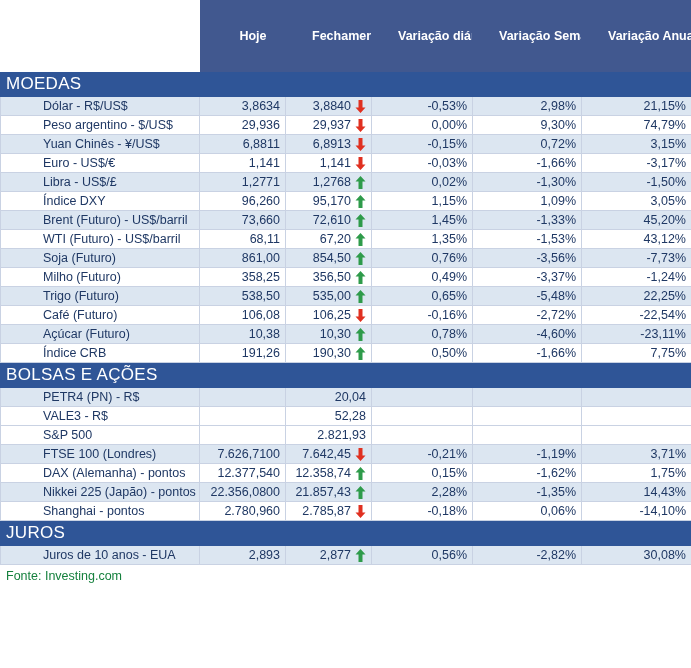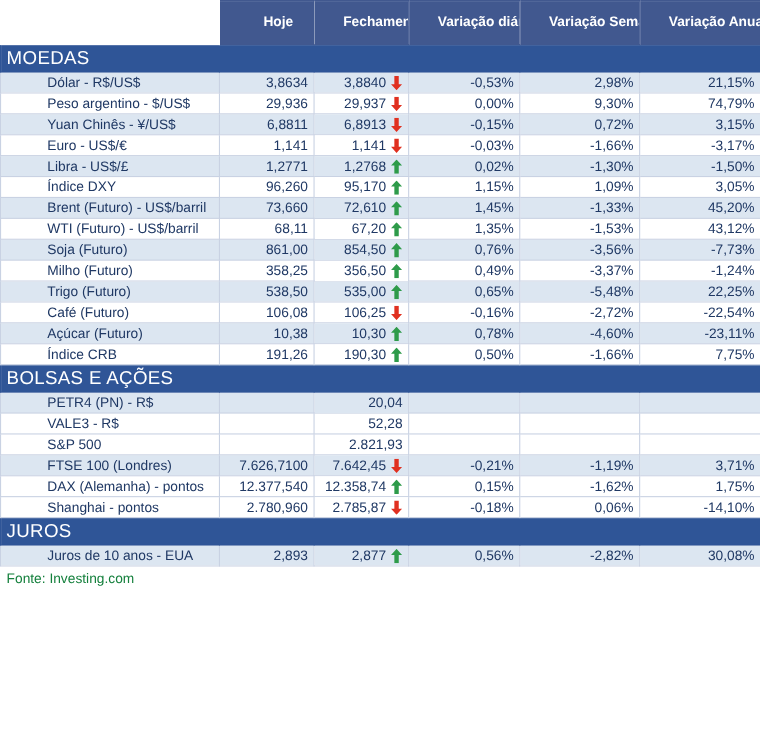--- a/index.html
+++ b/index.html
@@ -30,21 +30,21 @@
     box-sizing:border-box;
     vertical-align:middle;
     white-space:nowrap;
     overflow:hidden;
   }
   thead th{
     background:#41588f;
     color:#ffffff;
     font-weight:bold;
     text-align:center;
-    height:40px;
+    height:71px;
     border:1px solid #41588f;
     font-size:12.5px;
     line-height:15px;
     padding-left:26px;
   }
   thead th.blank{
     background:#ffffff;
     border:1px solid #ffffff;
   }
   tr.section td{
@@ -417,20 +417,37 @@
               <svg width="11" height="13" viewBox="0 0 11 13">
                 <polygon points="5.5,0 10.5,5.5 7.5,5.5 7.5,13 3.5,13 3.5,5.5 0.5,5.5" fill="#2e9b4a"></polygon>
               </svg>
             </span>
           </span>
         </td>
         <td class="num">0,15%</td>
         <td class="num">-1,62%</td>
         <td class="num">1,75%</td>
       </tr>
+      <tr class="odd">
+        <td class="label">Nikkei 225 (Japão) - pontos</td>
+        <td class="num">22.356,0800</td>
+        <td class="arrowcell">
+          <span class="arrowwrap">
+            <span>21.857,43</span>
+            <span class="arrow">
+              <svg width="11" height="13" viewBox="0 0 11 13">
+                <polygon points="5.5,0 10.5,5.5 7.5,5.5 7.5,13 3.5,13 3.5,5.5 0.5,5.5" fill="#2e9b4a"></polygon>
+              </svg>
+            </span>
+          </span>
+        </td>
+        <td class="num">2,28%</td>
+        <td class="num">-1,35%</td>
+        <td class="num">14,43%</td>
+      </tr>
       <tr class="even">
         <td class="label">Shanghai - pontos</td>
         <td class="num">2.780,960</td>
         <td class="arrowcell">
           <span class="arrowwrap">
             <span>2.785,87</span>
             <span class="arrow">
               <svg width="11" height="13" viewBox="0 0 11 13">
                 <polygon points="5.5,13 0.5,7.5 3.5,7.5 3.5,0 7.5,0 7.5,7.5 10.5,7.5" fill="#e03020"></polygon>
               </svg>

